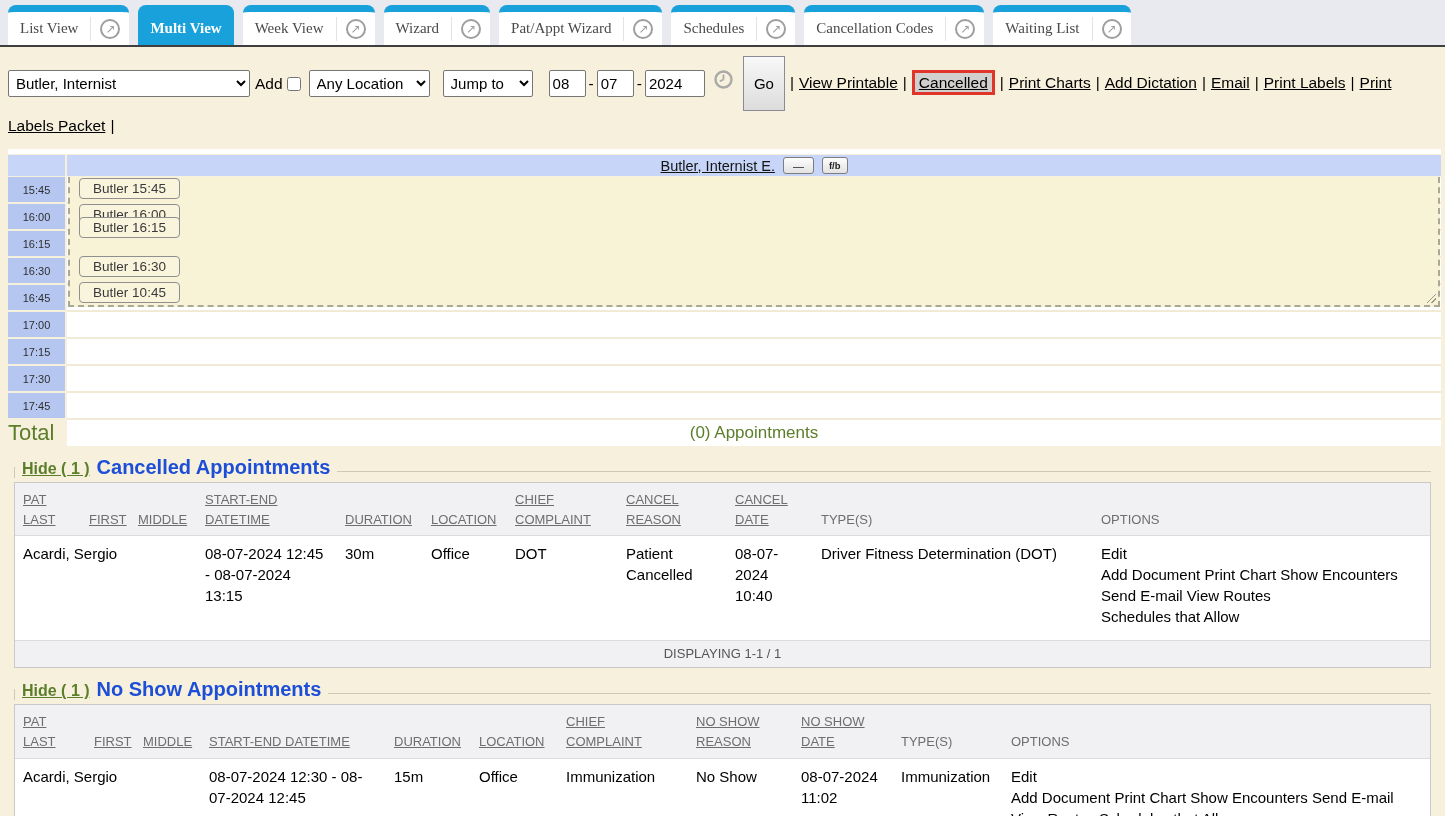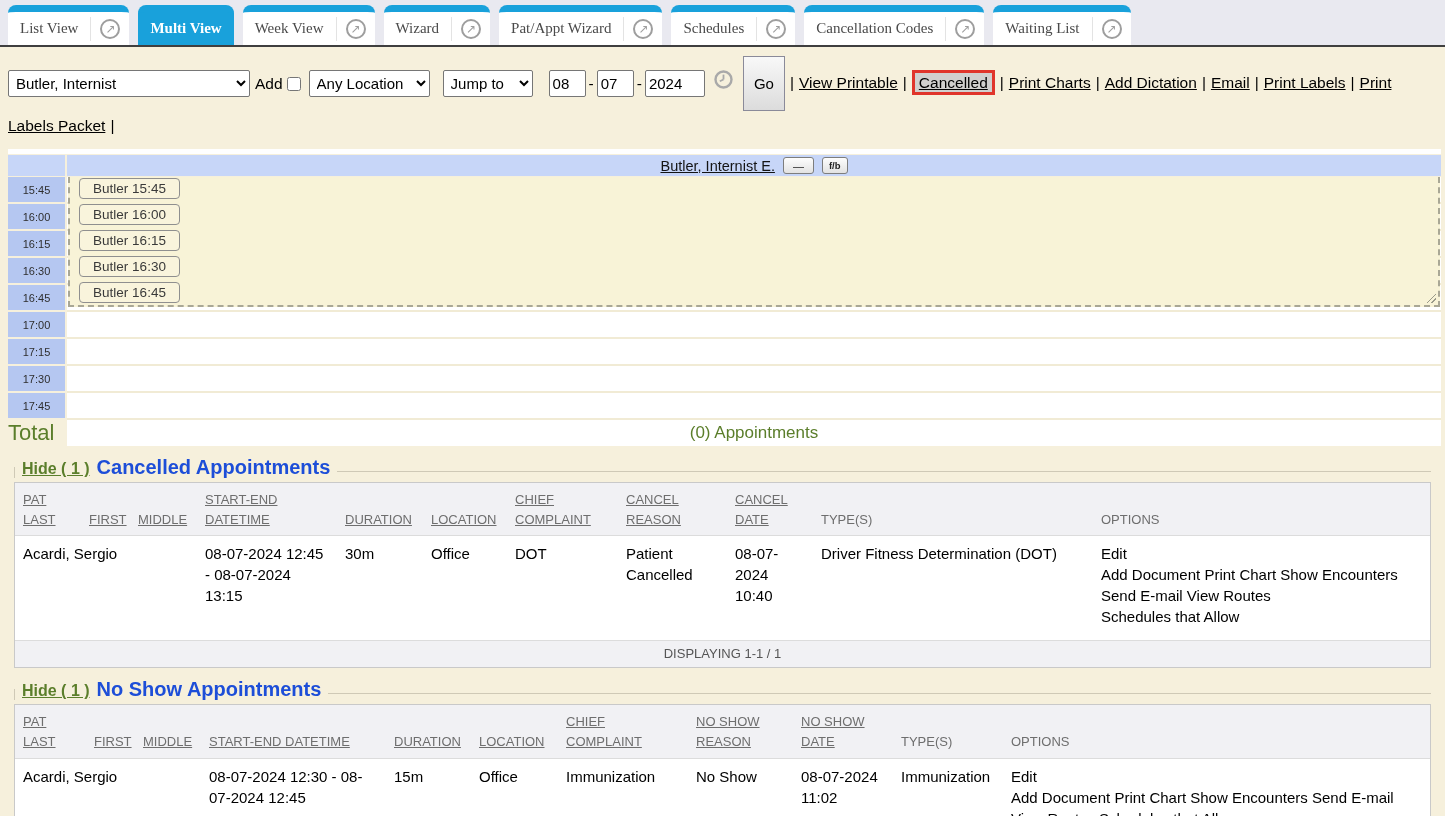--- a/index.html
+++ b/index.html
@@ -200,23 +200,23 @@
       <div class="srow"></div>
       <div class="srow"></div>
       <div class="srow"></div>
       <div class="srow"></div>
       <div class="srow"></div>
       <div class="srow"></div>
       <div class="srow"></div>
       <div class="openblock">
         <button class="slotbtn" style="top:1px">Butler 15:45</button>
         <button class="slotbtn" style="top:27px">Butler 16:00</button>
-        <button class="slotbtn" style="top:53px">Butler 16:15</button>
+        <button class="slotbtn" style="top:40px">Butler 16:15</button>
         <button class="slotbtn" style="top:79px">Butler 16:30</button>
-        <button class="slotbtn" style="top:105px">Butler 16:45</button>
+        <button class="slotbtn" style="top:105px">Butler 10:45</button>
         <span class="handle"></span>
       </div>
     </div>
   </div>
   <div class="totalrow">
     <div class="total-label">Total</div>
     <div class="total-area">(0) Appointments</div>
   </div>
 </div>
 

